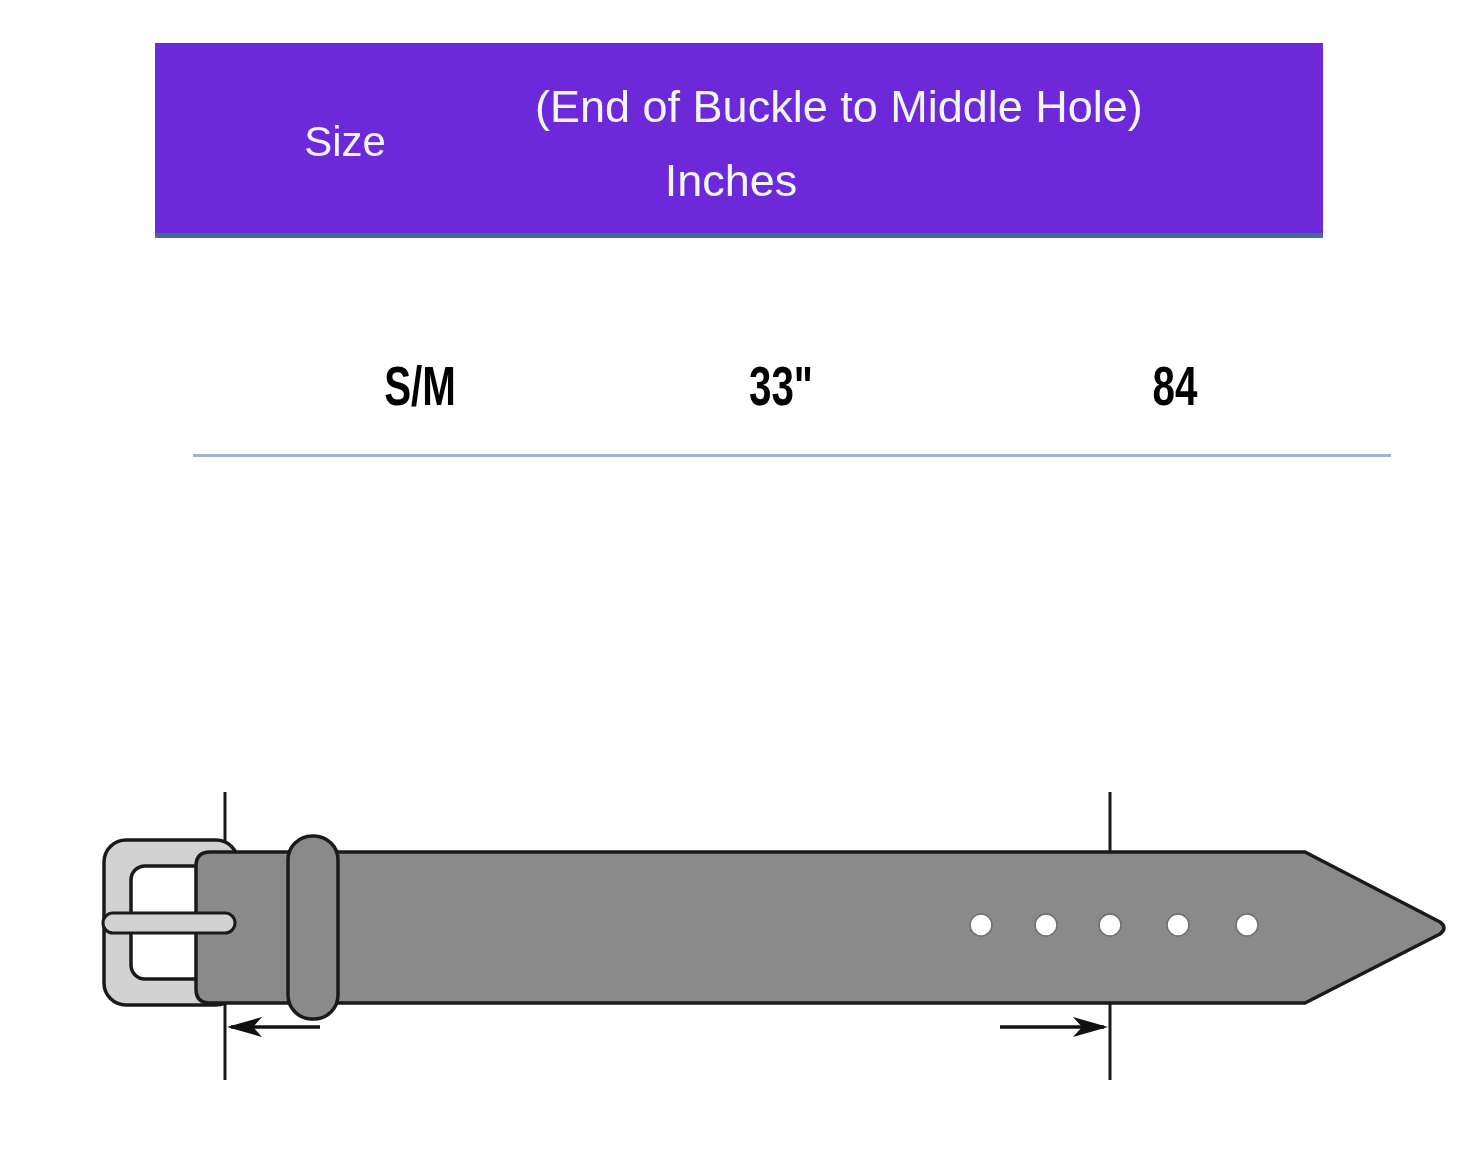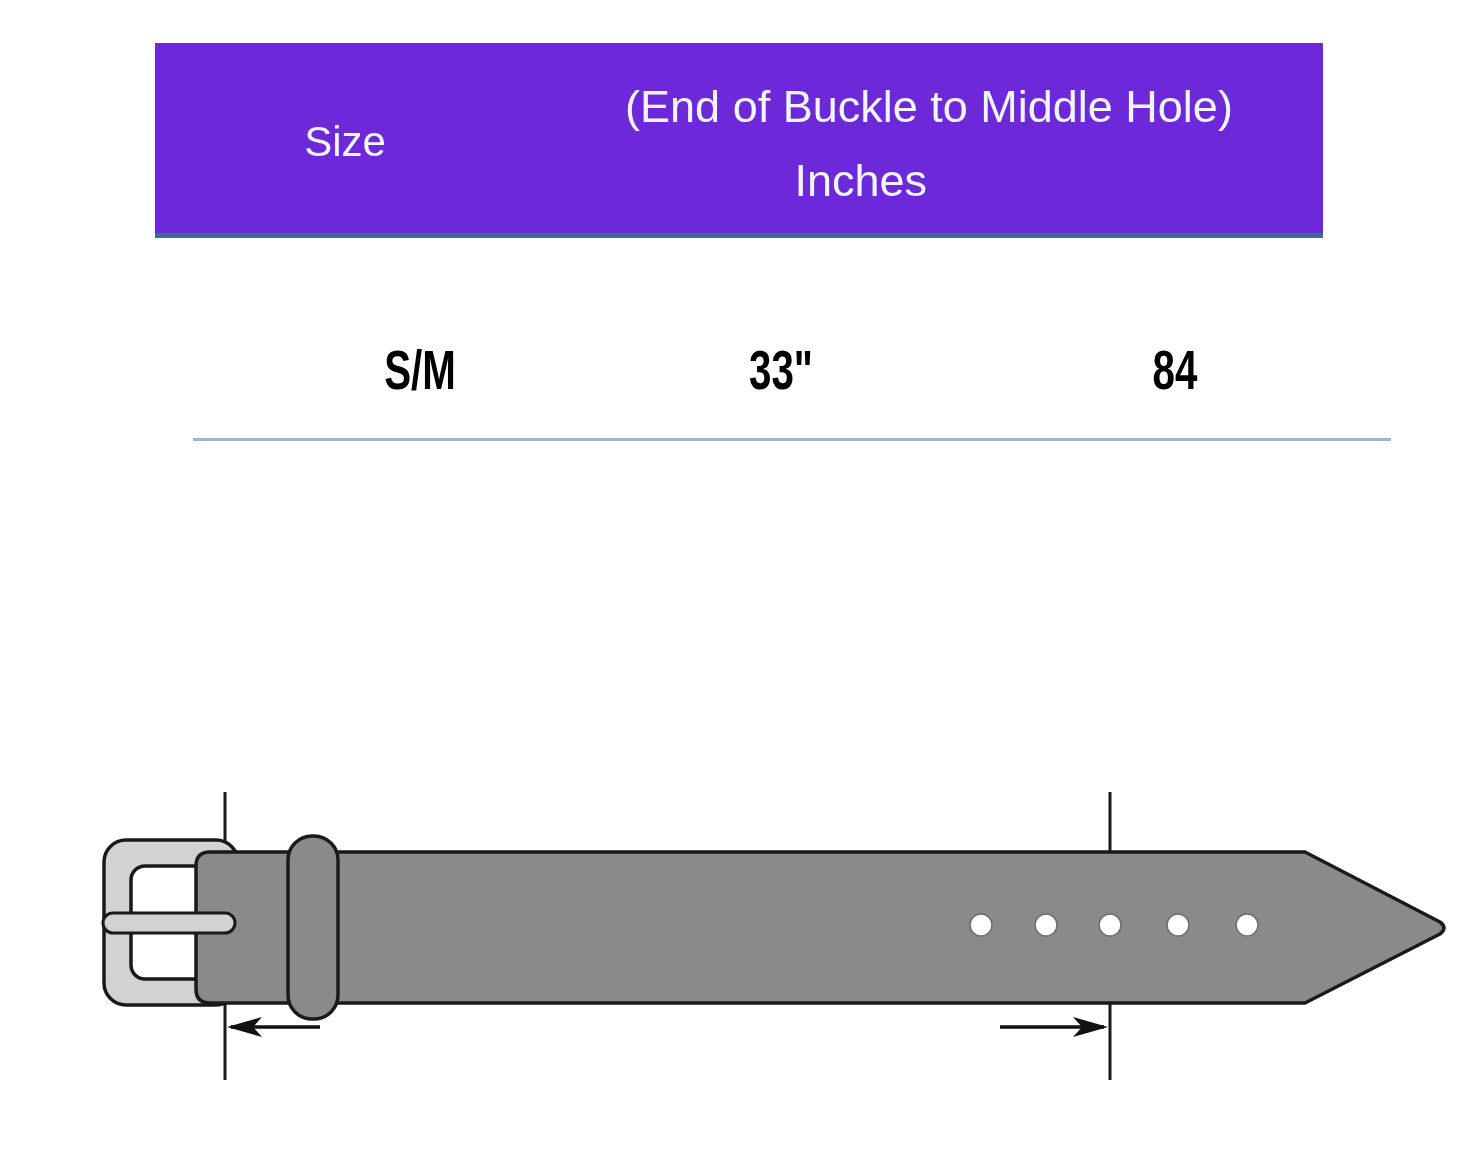--- a/index.html
+++ b/index.html
@@ -42,46 +42,46 @@
     top: 75px;
     width: 380px;
     text-align: center;
     font-size: 42px;
   }
 
   #hdr-span {
     left: 380px;
     top: 38px;
     width: 788px;
-    text-align: center;
+    text-align: left;
     font-size: 45px;
   }
 
   #hdr-inches {
     left: 380px;
     top: 112px;
     width: 392px;
-    text-align: right;
+    text-align: center;
     font-size: 45px;
   }
 
   #hdr-cm {
     left: 772px;
     top: 112px;
     width: 396px;
     text-align: center;
     font-size: 45px;
   }
 
   
   #table-body {
     position: relative;
     width: 1198px;
     margin-left: 38px;
-    padding-top: 0;
+    padding-top: 16px;
   }
 
   .data-row {
     position: relative;
     height: 141px;
     border-bottom: 3px solid #9fb4d4;
   }
   .data-row:first-child { height: 200px; }
 
   .cell {

